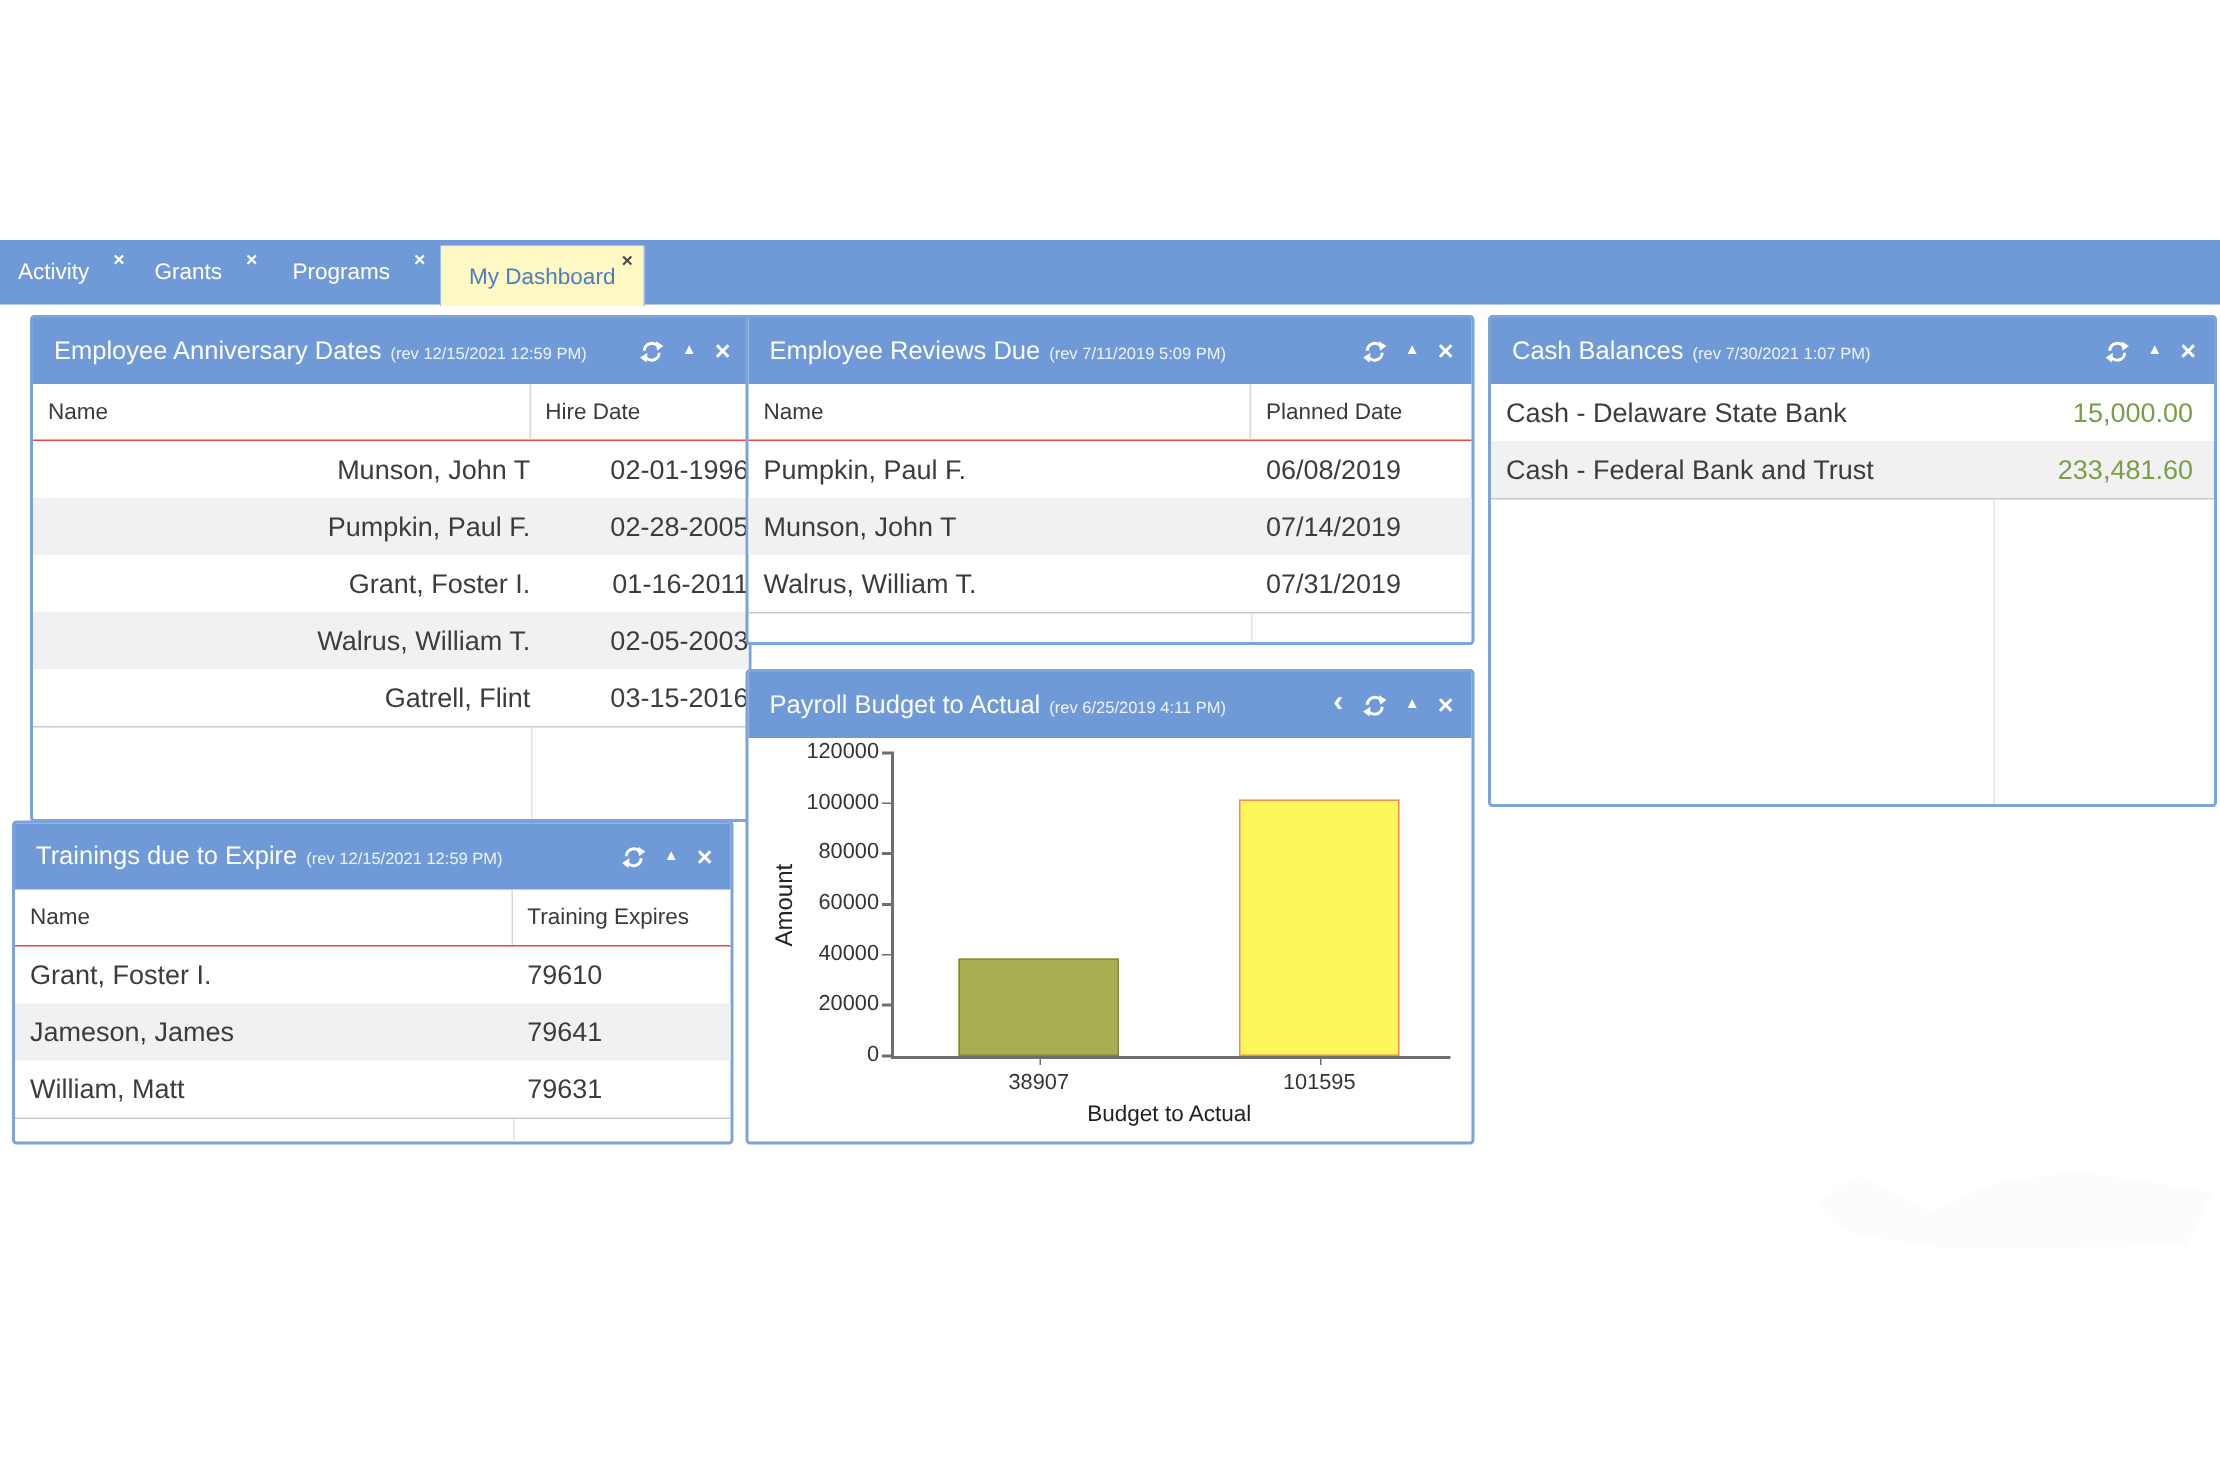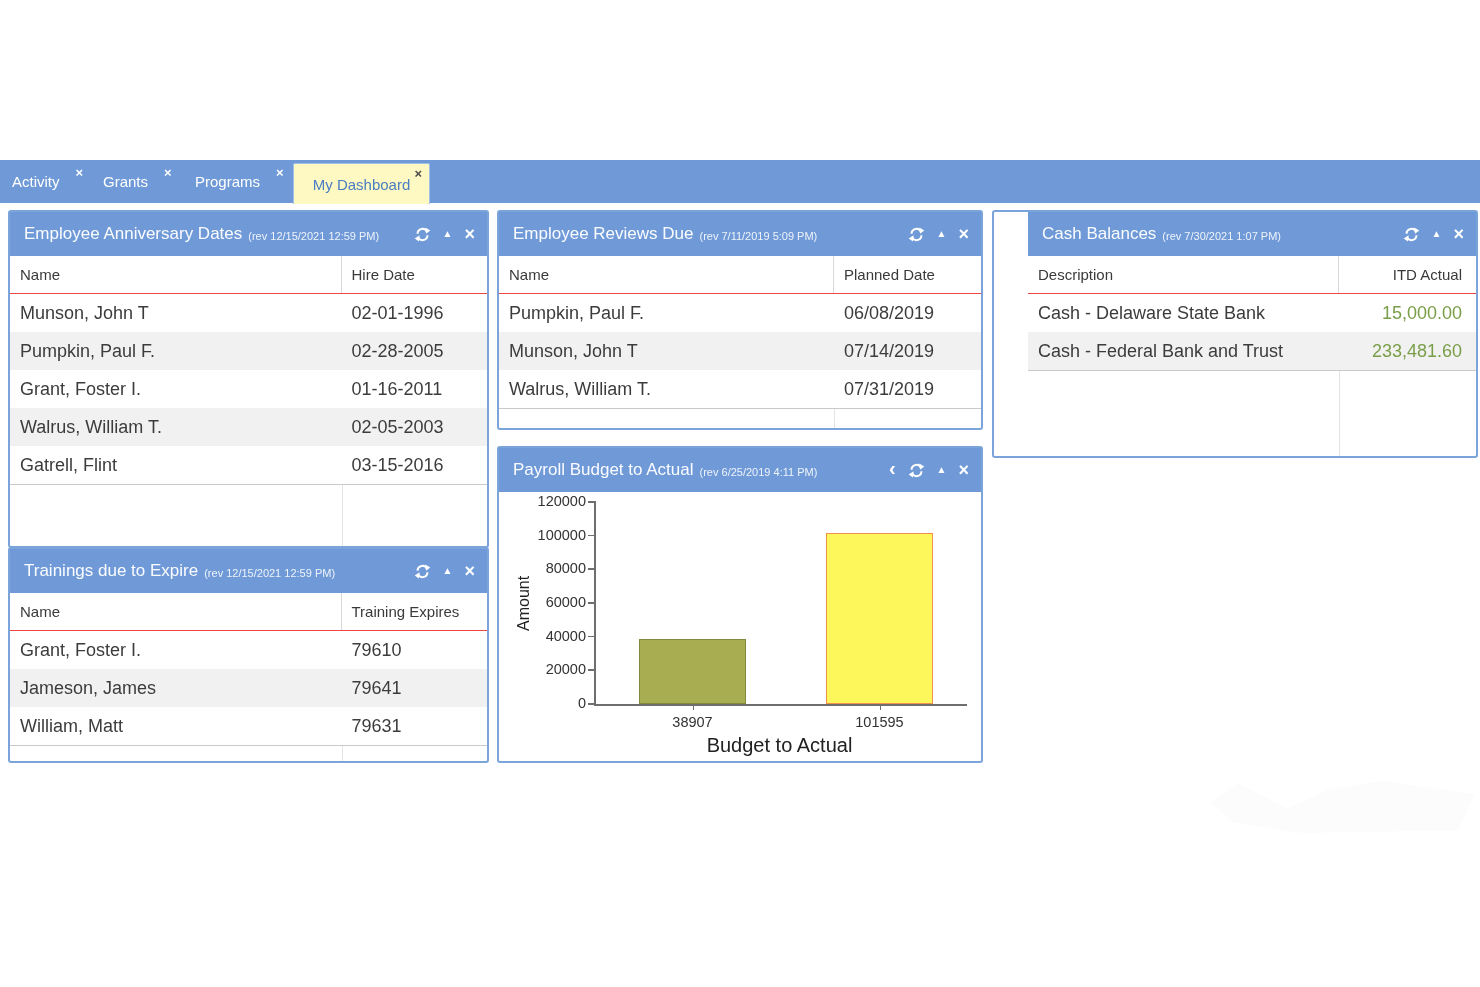--- a/index.html
+++ b/index.html
@@ -14,25 +14,25 @@
   #tab-programs{left:195px;}
   .tab-close{font-size:13px;font-weight:700;margin-left:16px;position:relative;top:-9px;color:#fff;line-height:1;}
   .tab-active{position:absolute;left:293px;top:3px;width:135px;height:40px;background:#fef9c3;
     border:1px solid #9fc0e7;border-bottom:none;border-radius:2px 2px 0 0;
     color:#4b7ec0;font-size:15px;display:flex;align-items:center;justify-content:center;cursor:pointer;}
   .tab-active .tab-close{position:absolute;right:7px;top:3px;color:#4a4a4a;margin:0;font-size:13px;}
 
   
   .widget{position:absolute;background:#fff;border:2px solid #7aa4da;border-radius:3px;
     display:flex;flex-direction:column;box-sizing:border-box;}
-  #w-anniversary{left:8px;top:210px;width:481px;height:338px;}
+  #w-anniversary{left:20px;top:210px;width:481px;height:338px;text-align:right;}
   #w-trainings{left:8px;top:547px;width:481px;height:216px;}
   #w-reviews{left:497px;top:210px;width:486px;height:220px;}
   #w-payroll{left:497px;top:446px;width:486px;height:317px;}
-  #w-cash{left:992px;top:210px;width:486px;height:248px;padding-left:34px;}
+  #w-cash{left:992px;top:210px;width:486px;height:328px;}
 
   .whead{height:44px;min-height:44px;background:#6f9ad7;display:flex;align-items:center;
     padding:0 12px 0 14px;cursor:move;}
   .wtitle{font-size:17px;color:#fbfcff;white-space:nowrap;}
   .wrev{font-size:11px;color:#eef3fb;margin-left:6px;padding-top:3px;white-space:nowrap;}
   .wicons{margin-left:auto;display:flex;align-items:center;gap:12px;color:#fff;}
   .wicons > *{cursor:pointer;}
   .icon-prev{font-size:20px;font-weight:600;line-height:1;position:relative;top:-2px;}
   .icon-collapse{font-size:10px;line-height:1;}
   .icon-close{font-size:18px;font-weight:700;line-height:1;}
@@ -57,21 +57,21 @@
   .chart-area{position:relative;flex:1;}
   .plot{position:absolute;left:95px;top:10px;width:371px;height:202px;
     border-left:2px solid #6e6e6e;border-bottom:2px solid #6e6e6e;}
   .ytick-label{position:absolute;left:-74px;width:64px;text-align:right;font-size:14.5px;color:#333;}
   .ytick-mark{position:absolute;left:-8px;width:8px;height:1.5px;background:#6e6e6e;}
   .bar{position:absolute;bottom:0;border:1.5px solid;box-sizing:border-box;}
   .xtick-mark{position:absolute;top:202px;width:1.5px;height:6px;background:#6e6e6e;}
   .xtick-label{position:absolute;top:212px;width:120px;text-align:center;font-size:14.5px;color:#333;}
   .yaxis-title{position:absolute;left:16px;top:48px;height:126px;writing-mode:vertical-rl;
     transform:rotate(180deg);font-size:16px;color:#222;display:flex;align-items:center;justify-content:center;}
-  .xaxis-title{position:absolute;left:95px;top:242px;width:371px;text-align:center;font-size:20px;color:#222;}
+  .xaxis-title{position:absolute;left:95px;top:242px;width:371px;text-align:center;font-size:15px;color:#222;}
 
   
   .source{position:absolute;left:12px;top:797px;font-size:17.5px;color:#1c1c1c;}
   .watermark{position:absolute;left:1205px;top:778px;width:275px;height:55px;background:#fcfcfc;
     clip-path:polygon(2% 45%,12% 10%,30% 55%,45% 20%,65% 5%,98% 30%,92% 95%,35% 100%,10% 80%);}
 </style>
 </head>
 <body>
 
 <div class="page">
@@ -273,24 +273,20 @@
               <path d="M5 11 A7 7 0 0 1 18.5 8.5" fill="none" stroke="currentColor" stroke-width="2.8"></path>
               <polygon points="16,2 23,6.5 17,11" fill="currentColor"></polygon>
               <path d="M19 13 A7 7 0 0 1 5.5 15.5" fill="none" stroke="currentColor" stroke-width="2.8"></path>
               <polygon points="8,13 1,17.5 7,22" fill="currentColor"></polygon>
             </svg>
           </span>
         <span class="icon-collapse">▲</span>
         <span class="icon-close">×</span>
       </span>
     </header>
-    <div class="thead">
-      <div class="tcell c1">Description</div>
-      <div class="tcell c2">ITD Actual</div>
-    </div>
     <div class="tbody">
         <div class="trow">
           <div class="tcell c1">Cash - Delaware State Bank</div>
           <div class="tcell c2">15,000.00</div>
         </div>
         <div class="trow alt">
           <div class="tcell c1">Cash - Federal Bank and Trust</div>
           <div class="tcell c2">233,481.60</div>
         </div>
       </div>

